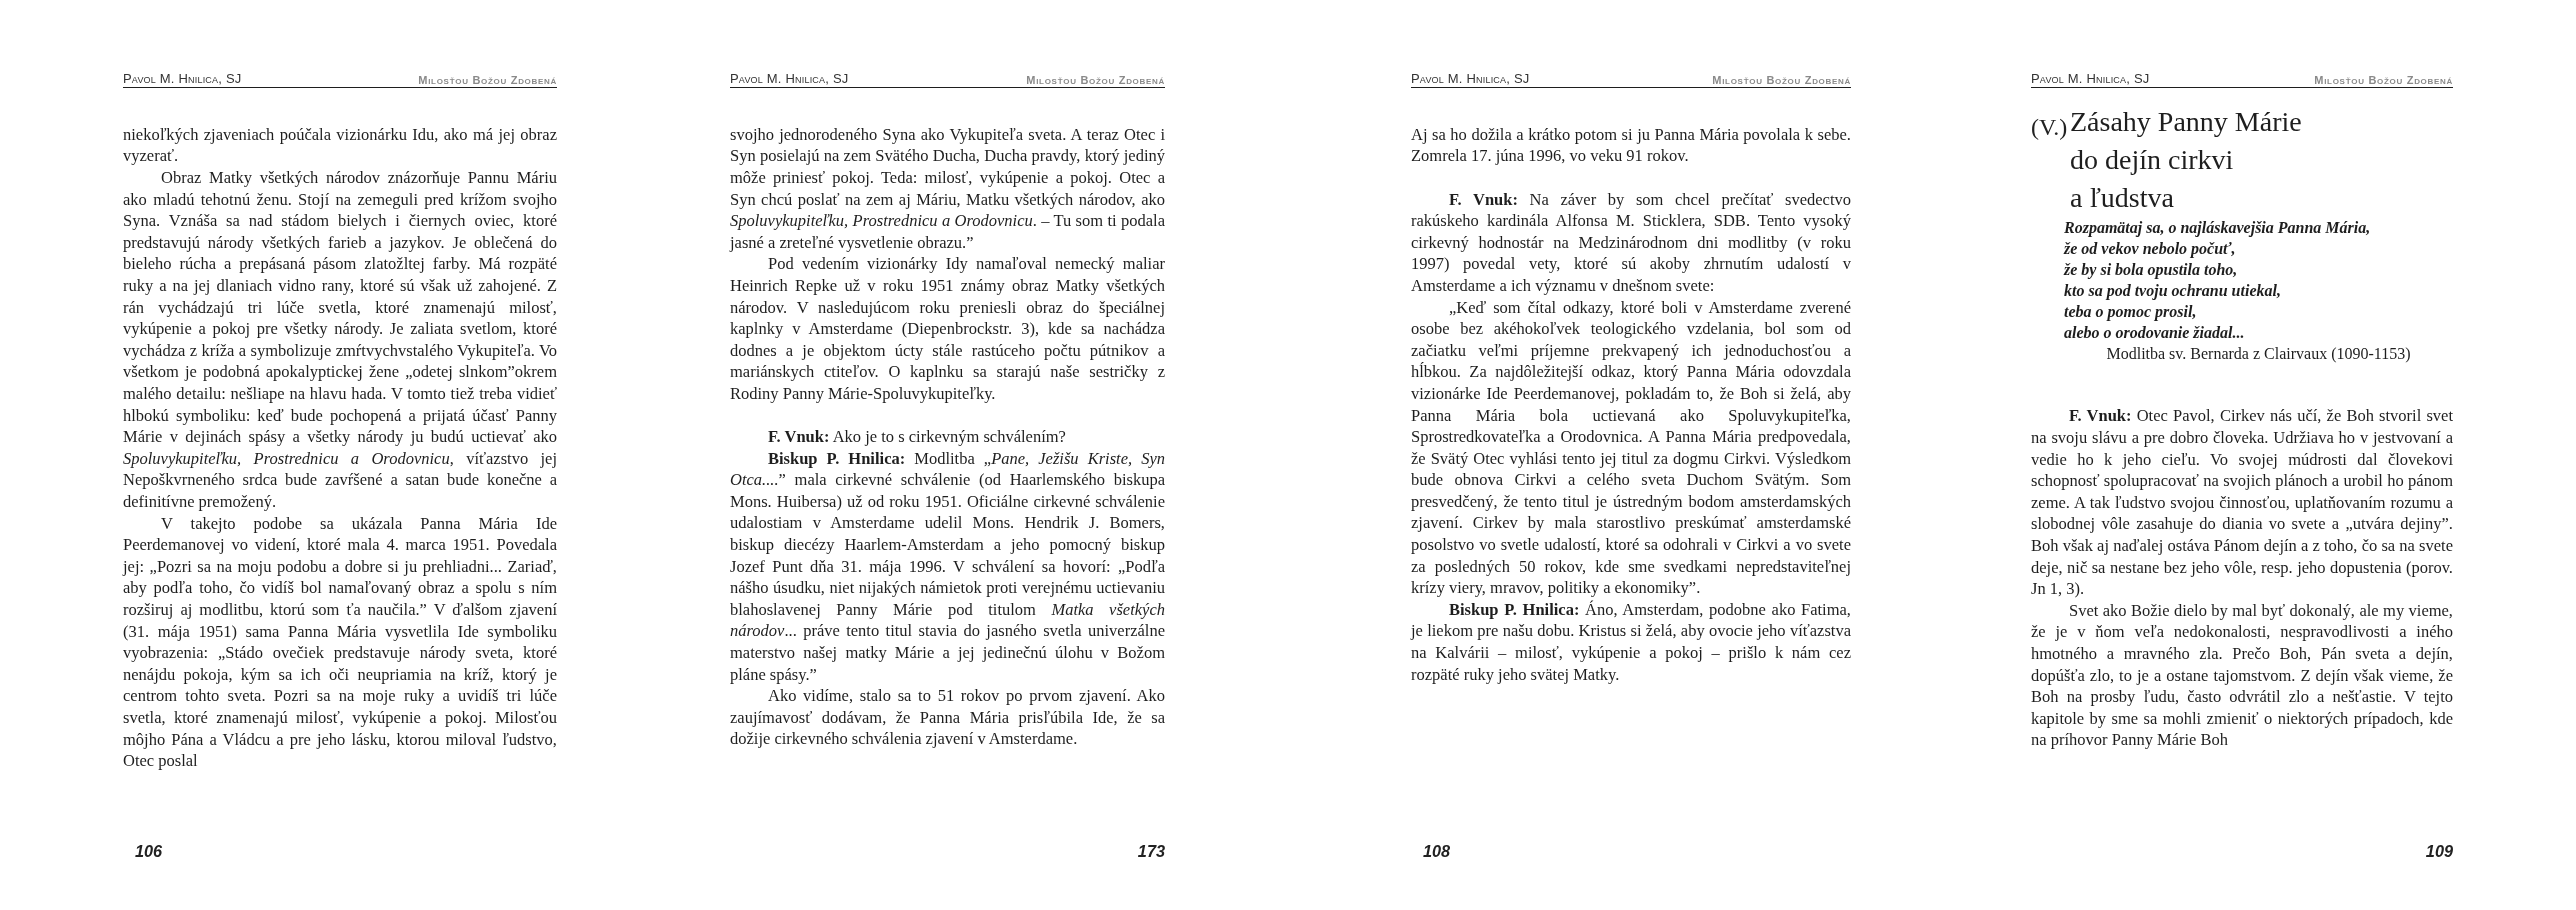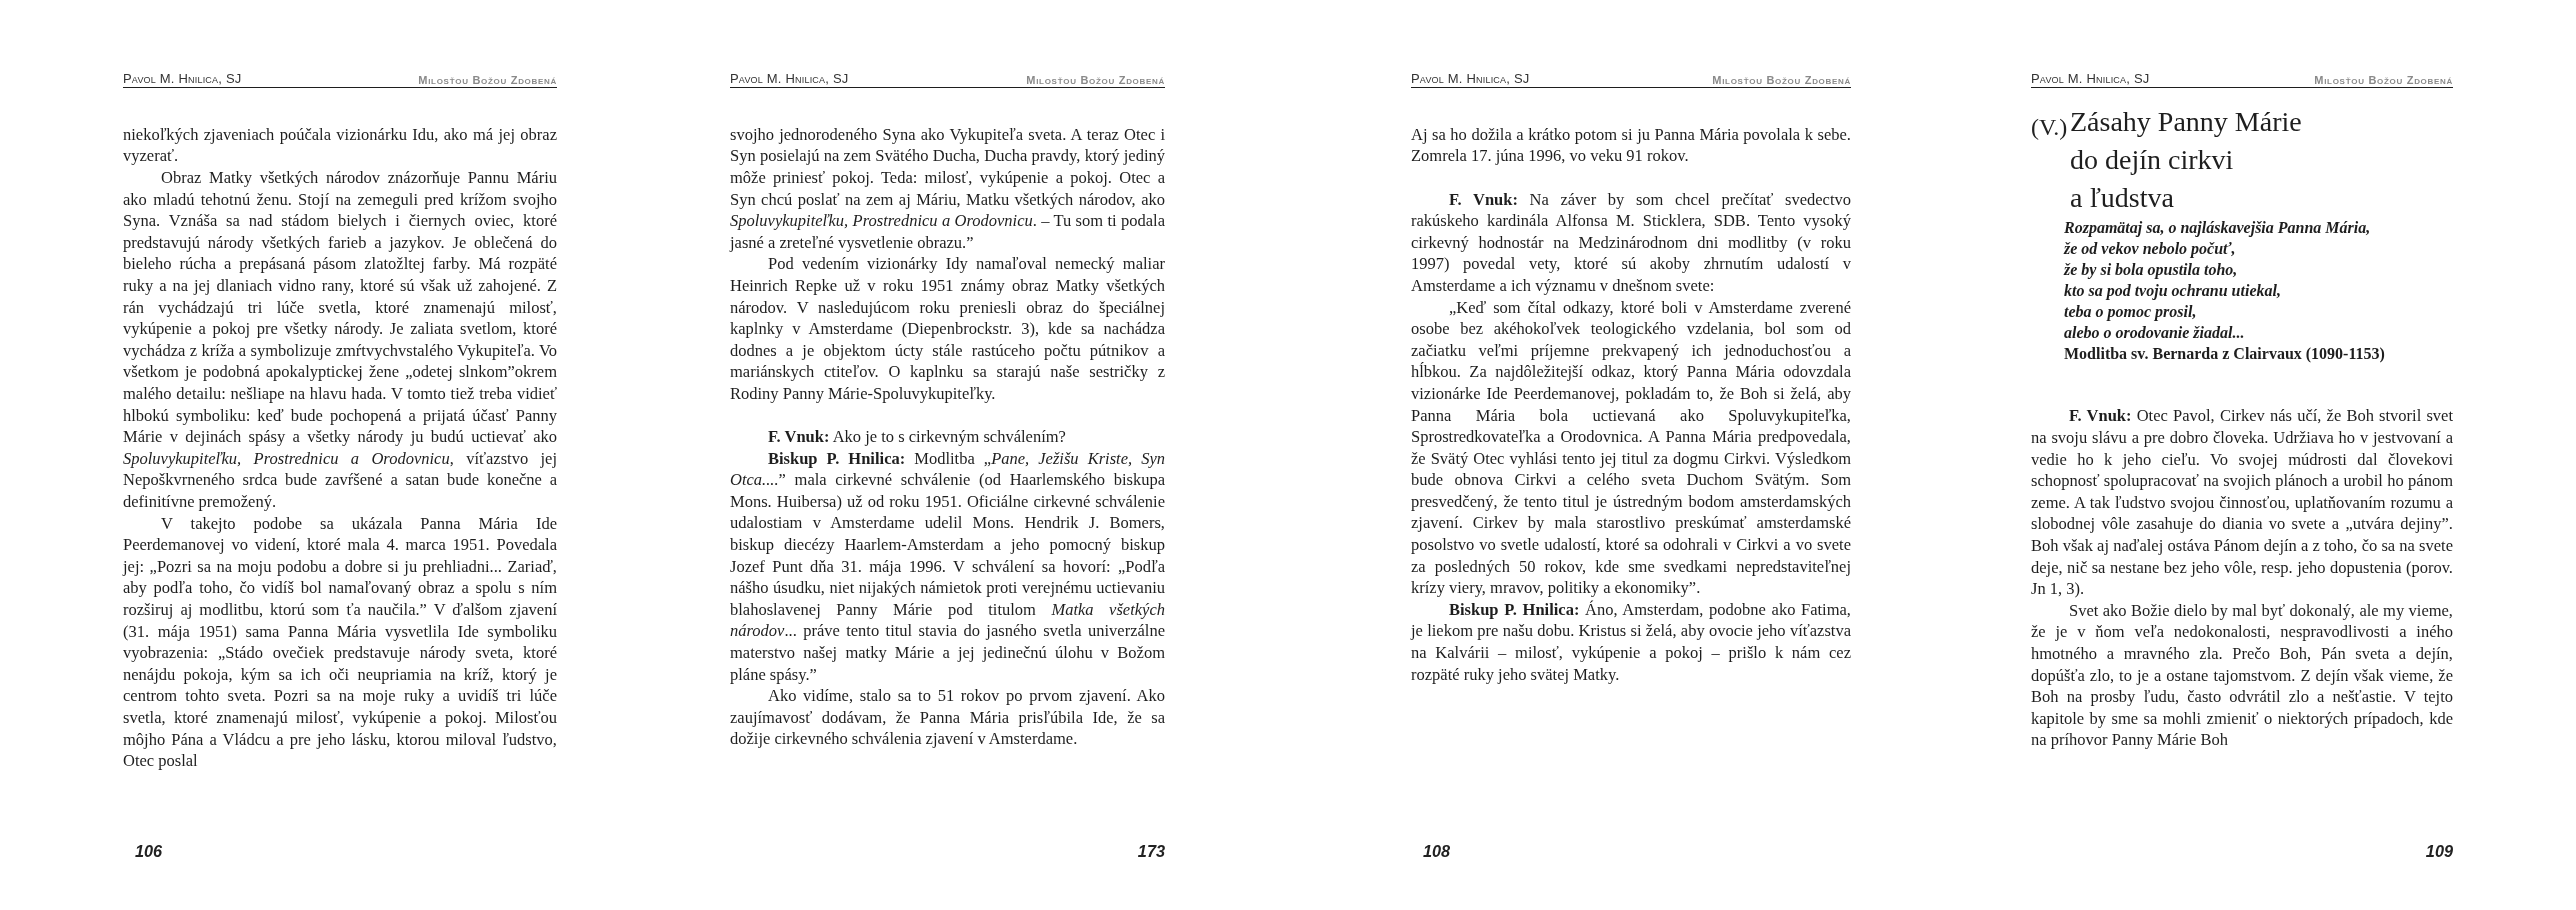--- a/index.html
+++ b/index.html
@@ -31,21 +31,21 @@
            font-style: italic; font-weight: bold; font-size: 16.3px; color: #222; }
   .folio.left { left: 12px; }
   .folio.right { right: 0; }
 
   .chapter { display: flex; margin-top: 15.5px; }
   .ch-num { font-size: 24px; line-height: 34px; padding-top: 6.9px; width: 39px; color: #222; }
   .ch-title { font-size: 28px; line-height: 38px; color: #1e1e1e; }
   .ch-title div { white-space: nowrap; }
   .motto { margin-left: 33px; font-size: 16px; line-height: 21px; }
   .motto .ml { font-style: italic; font-weight: bold; }
-  .motto .src { text-align: left; font-style: normal; font-weight: bold; }
+  .motto .src { text-align: center; font-style: normal; font-weight: normal; }
   .p109 .body { margin-top: 19px; }
 </style>
 </head>
 <body>
 
 <div class="page p106">
   <div class="running-head">
     <span class="rh-author">Pavol M. Hnilica, SJ</span>
     <span class="rh-title">Milosťou Božou Zdobená</span>
   </div>

